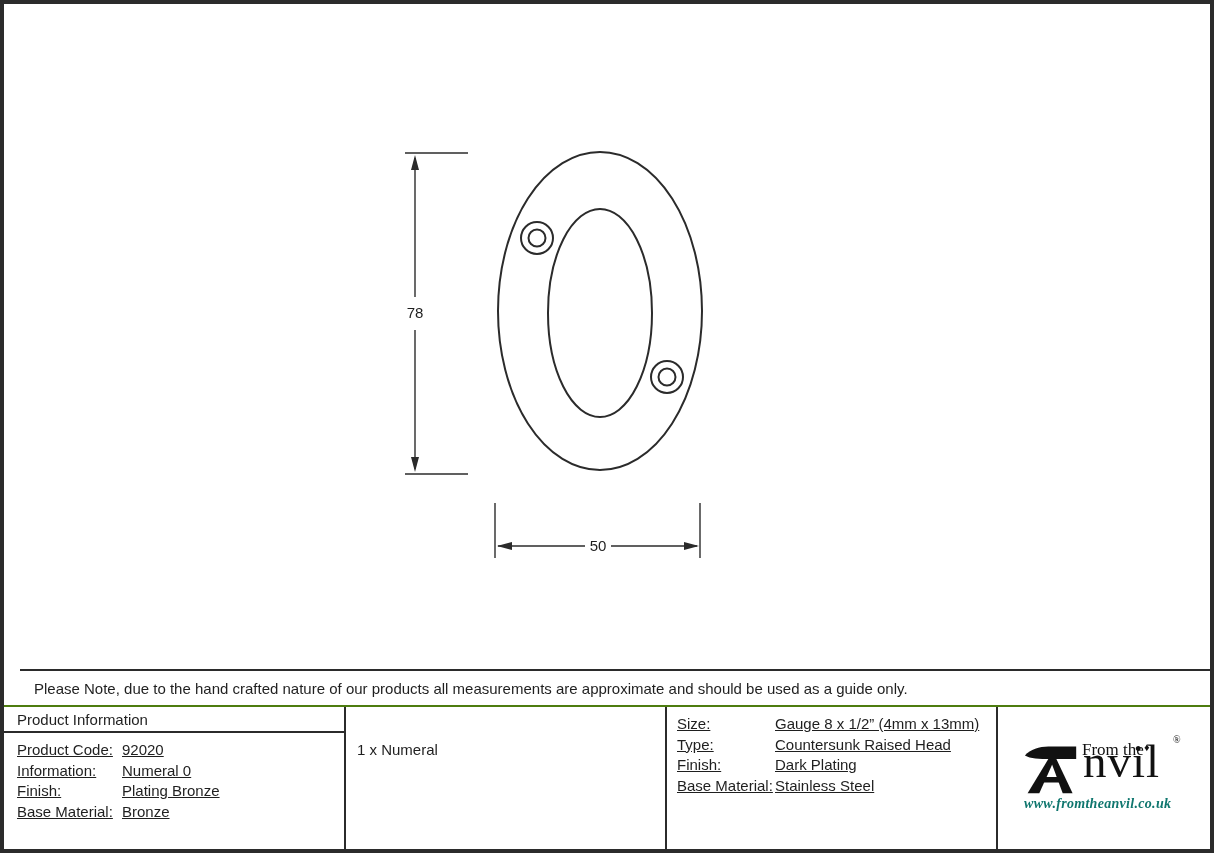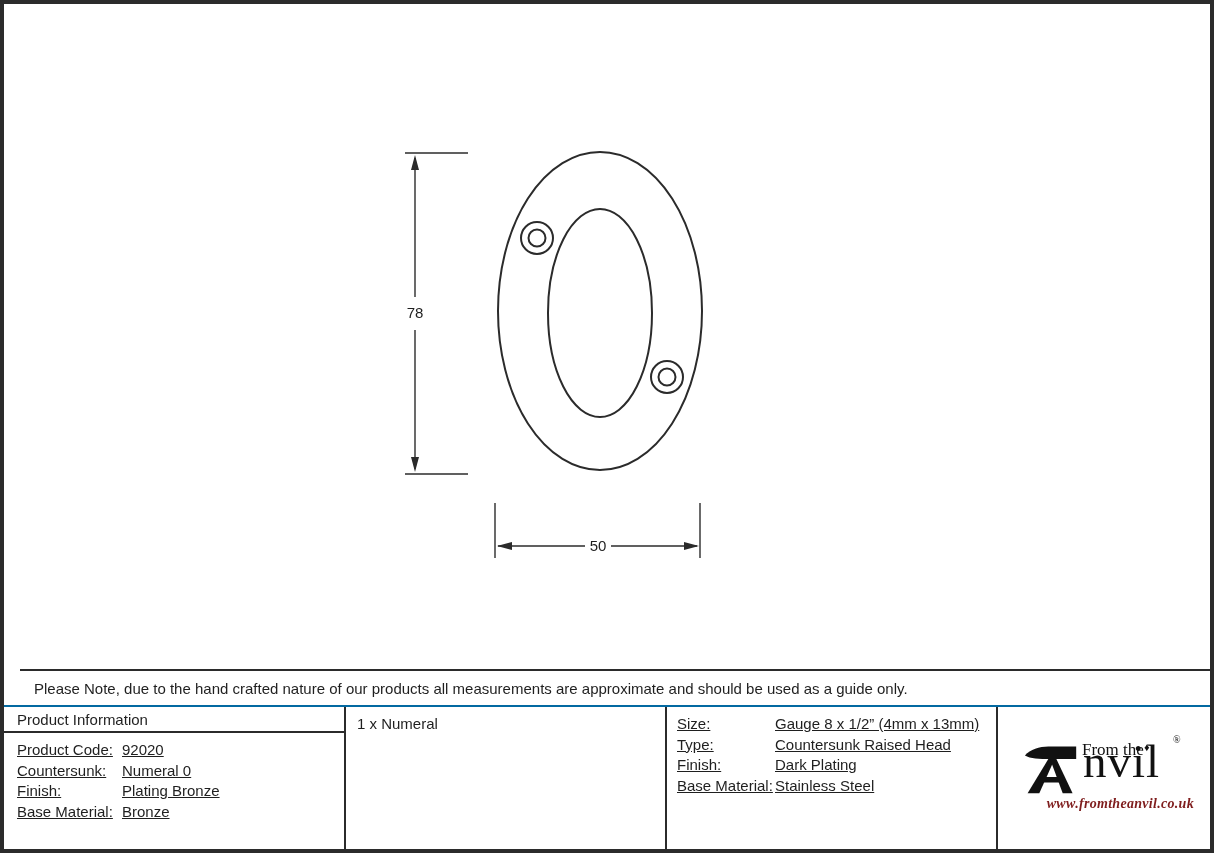--- a/index.html
+++ b/index.html
@@ -25,21 +25,21 @@
     box-sizing:border-box;
     border-top:2px solid #2b2b2b;
     display:flex; align-items:center;
     padding-left:14px;
     font-size:15px;
   }
   
   .table-area {
     position:absolute; left:0; top:701px; width:1206px; height:144px;
     box-sizing:border-box;
-    border-top:2px solid #0369a1;
+    border-top:2px solid #4d7c0f;
     display:flex;
   }
   .col { box-sizing:border-box; height:100%; }
   .col-sep { border-right:2px solid #2b2b2b; }
   .col-product { width:342px; }
   .col-pack    { width:321px; }
   .col-fixing  { width:331px; }
   .col-logo    { width:212px; display:flex; align-items:center; justify-content:center; }
   .col-header {
     box-sizing:border-box; height:26px;
@@ -47,44 +47,44 @@
     display:flex; align-items:center;
     padding-left:13px;
     font-size:15px;
   }
   .col-body { padding-top:9px; font-size:15px; }
   .kv-grid { display:grid; row-gap:5.5px; }
   .kv-grid.product { grid-template-columns:105px 1fr; padding-left:13px; }
   .kv-grid.fixing  { grid-template-columns:98px 1fr;  padding-left:10px; }
   .kv-grid > div { line-height:15px;text-decoration:underline; }
   .pack-list { padding-left:11px; display:grid; row-gap:5.5px; }
-  .pack-list > div { line-height:15px; }
+  .pack-list > div { line-height:15px;margin-top:26px; }
   
   .logo-wrap { position:relative; width:160px; height:82px; }
   .logo-anvil { position:absolute; left:0; top:6px; }
   .logo-nvil {
     position:absolute; left:59px; top:1px;
     font-family:"Liberation Serif", serif;
     font-size:47px; line-height:1; letter-spacing:1px;
     color:#111111;
   }
   .logo-fromthe {
     position:absolute; left:58px; top:3px;
     font-family:"Liberation Serif", serif;
     font-size:17px; color:#111111; white-space:nowrap;
   }
   .logo-diamond { position:absolute; left:120px; top:4px; font-size:11px; color:#111111; }
   .logo-reg { position:absolute; left:149px; top:-3px; font-family:"Liberation Serif", serif; font-size:10px; color:#111111; }
   .logo-url {
-    position:absolute; left:10px; top:59px; width:160px;
-    text-align:right;
+    position:absolute; left:0; top:59px; width:160px;
+    text-align:left;
     font-family:"Liberation Serif", serif;
     font-style:italic; font-weight:700;
     font-size:14px; letter-spacing:0.3px;
-    color:#7f1d1d; white-space:nowrap;
+    color:#0f766e; white-space:nowrap;
   }
 </style>
 </head>
 <body>
 
 <div class="sheet">
 
   <svg class="drawing-svg" width="1206" height="664" viewBox="4 4 1206 664" xmlns="http://www.w3.org/2000/svg">
 
     <ellipse class="outline" cx="600" cy="311" rx="102" ry="159"></ellipse>
@@ -125,21 +125,21 @@
   </div>
 
   <div class="table-area">
 
     <div class="col col-sep col-product">
       <div class="col-header">Product Information</div>
       <div class="col-body">
         <div class="kv-grid product">
           <div>Product Code:</div>
           <div>92020</div>
-          <div>Countersunk:</div>
+          <div>Information:</div>
           <div>Numeral 0</div>
           <div>Finish:</div>
           <div>Plating Bronze</div>
           <div>Base Material:</div>
           <div>Bronze</div>
         </div>
       </div>
     </div>
 
     <div class="col col-sep col-pack">

